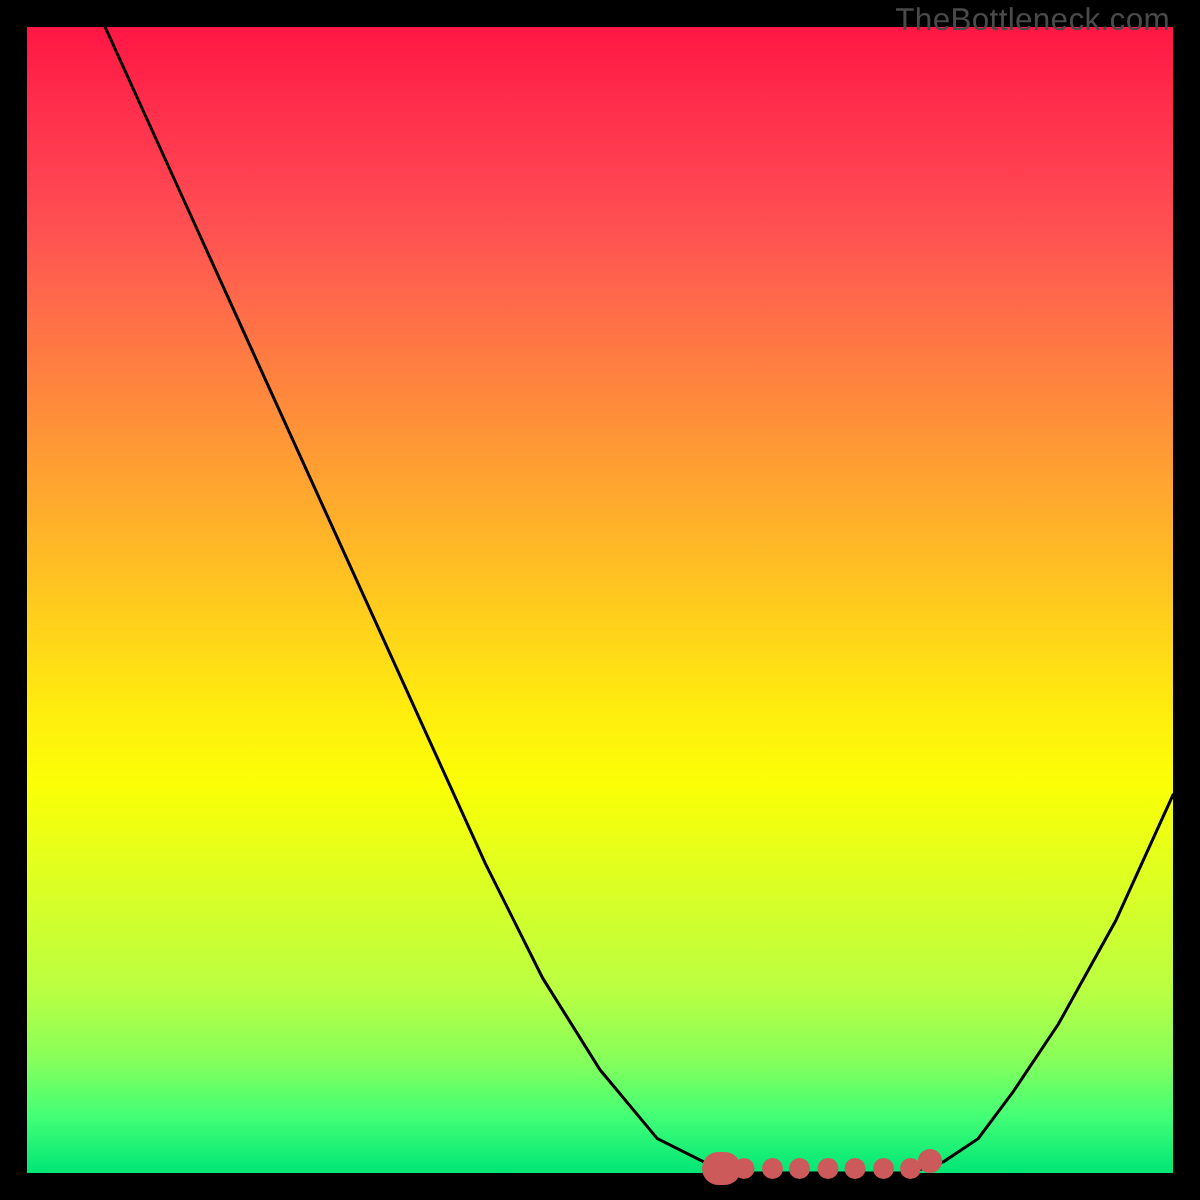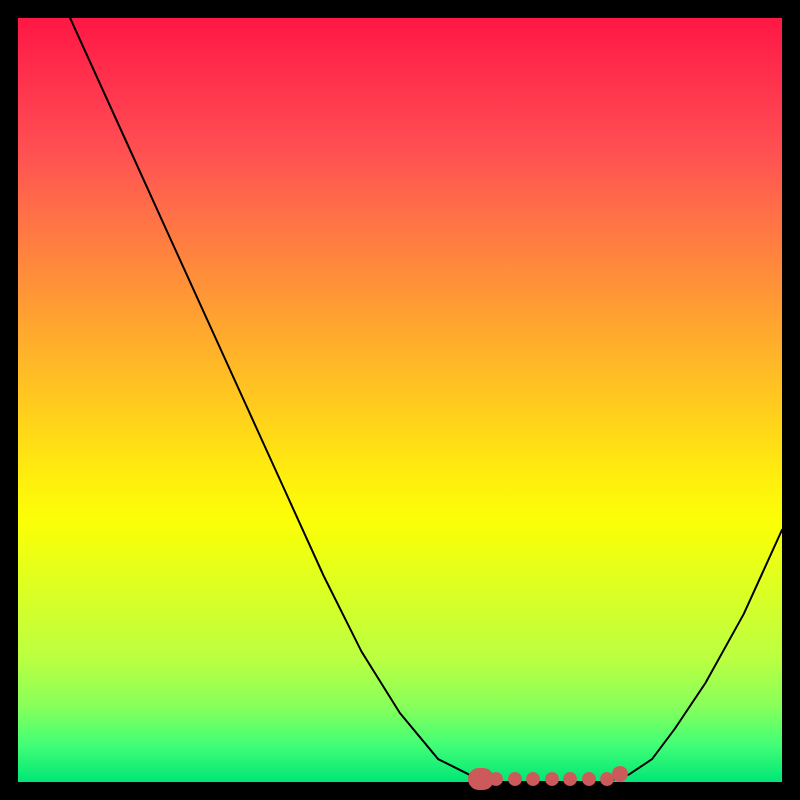--- a/index.html
+++ b/index.html
@@ -15,20 +15,21 @@
   }
   .curve { position: absolute; inset: 0; z-index: 10; }
   .curve path { fill: none; stroke: #000; stroke-width: 2; stroke-linecap: round; }
   .marker-group { position: absolute; z-index: 12; }
   .marker { position: absolute; background: #cc5a5a; border-radius: 50%; }
 </style>
 </head>
 <body>
 
 <div class="frame">
+  <div class="watermark">TheBottleneck.com</div>
 
   <div class="plot-area">
     <div class="gradient-bg"></div>
 
     <svg class="curve" viewBox="0 0 764 764" preserveAspectRatio="none">
       <path d="M0.0 -114.6 L38.2 -30.6 L76.4 53.5 L114.6 137.5 L152.8 221.6 L191.0 305.6 L229.2 389.6 L267.4 473.7 L305.6 557.7 L343.8 634.1 L382.0 695.2 L420.2 741.1 L458.4 760.2 L481.3 764.0 L504.2 764.0 L534.8 764.0 L565.4 764.0 L588.3 764.0 L611.2 756.4 L634.1 741.1 L657.0 710.5 L687.6 664.7 L725.8 595.9 L764.0 511.9 "></path>
     </svg>
 
     <div class="marker-group">
         <div class="marker" style="left: 450.4px; top: 750px; width: 26px; height: 22px; border-radius: 12px;"></div>

